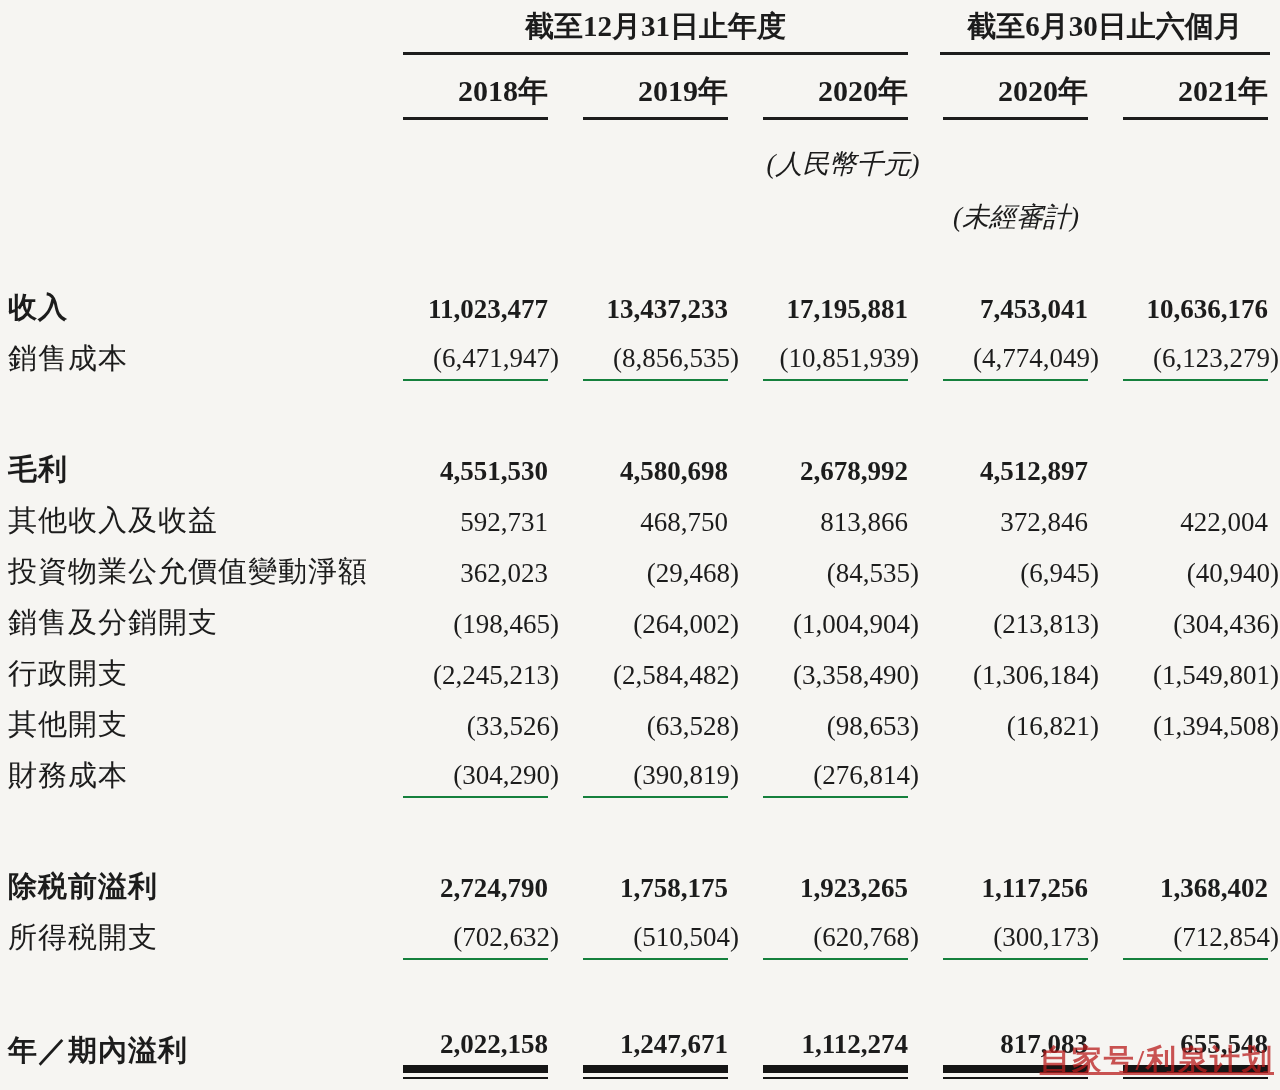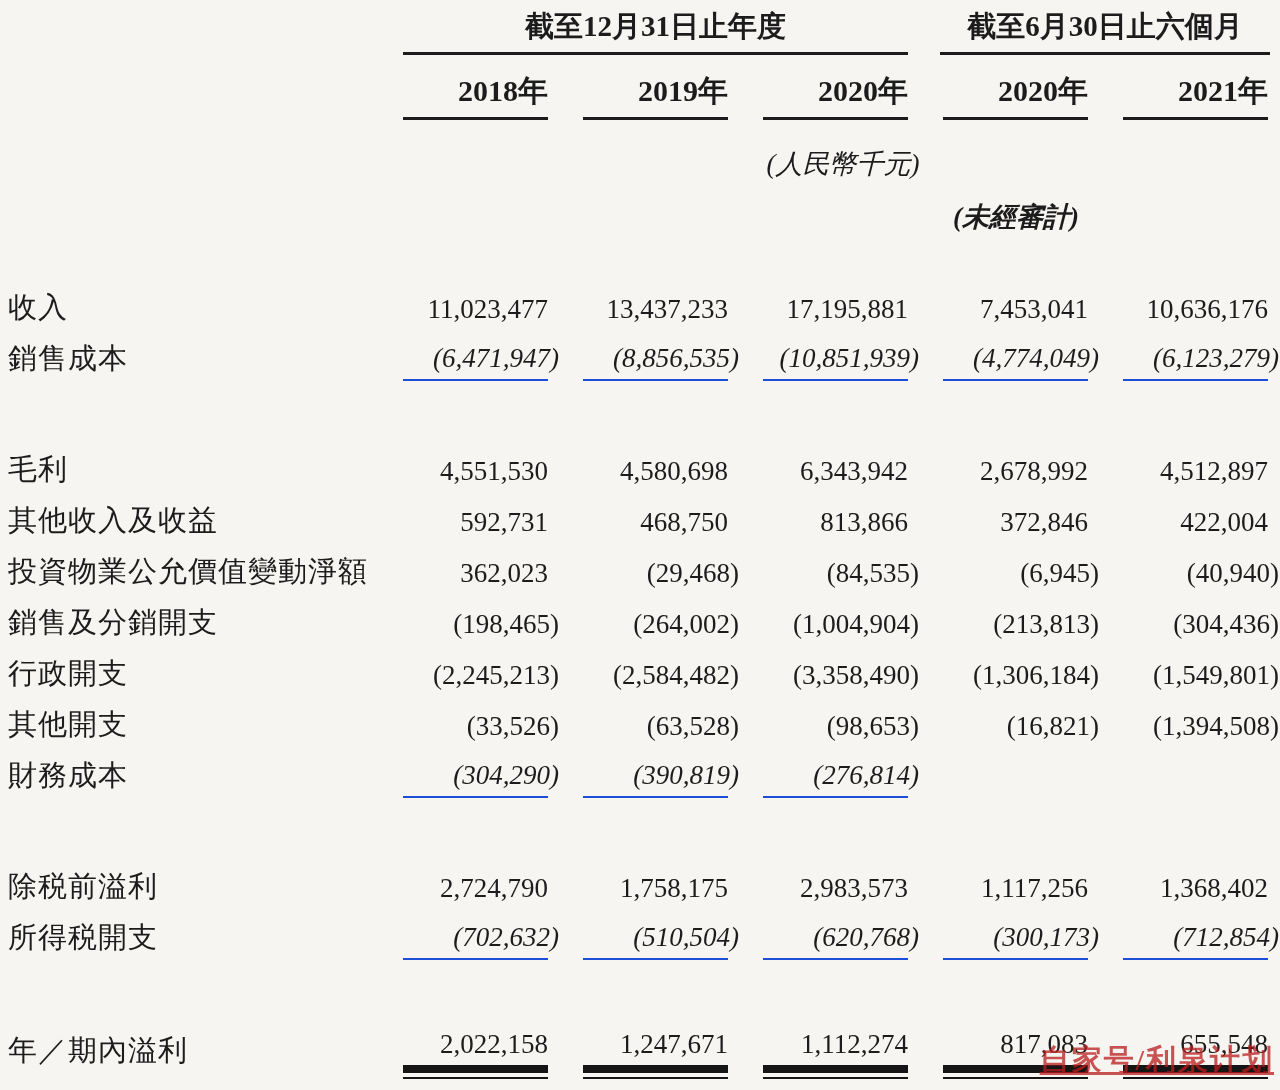--- a/index.html
+++ b/index.html
@@ -28,34 +28,34 @@
   .hdr-years .cellline{
     font-weight:bold;font-size:30px;line-height:40px;
     padding-bottom:6px;border-bottom:3px solid #1d1d1d;
   }
   .note-row{margin-top:28px;}
   .note-row.n2{margin-top:20px;}
   .note{
     grid-column:4;font-style:italic;font-size:27px;line-height:33px;
     text-align:center;white-space:nowrap;transform:translateX(-7px);
   }
-  .note-row.n2 .note{grid-column:5;transform:translateX(-14px);font-weight:bold;}
+  .note-row.n2 .note{grid-column:5;transform:translateX(-14px);}
   
   .row{height:51px;}
   .row .lbl{
     font-size:29px;line-height:34px;align-self:flex-end;
     padding-bottom:6px;white-space:nowrap;letter-spacing:1px;
   }
   .row .val{font-size:27px;line-height:32px;white-space:nowrap;}
-  .row.b .val,.row.b .lbl{font-weight:normal;}
+  .row.b .val,.row.b .lbl{font-weight:bold;}
   .val.neg{margin-right:-11px;}
   .row.first{margin-top:45px;}
   .row.gap{margin-top:60px;}
   .row.gap2{margin-top:62px;}
-  .row.u .cellline{border-bottom:2px solid #1d4ed8;font-style:italic;}
+  .row.u .cellline{border-bottom:2px solid #15803d;}
   .row.dbl .cellline{border-bottom:8px solid #151515;position:relative;}
   .row.dbl .cellline::after{
     content:'';position:absolute;left:0;right:0;bottom:-14px;height:2px;background:#151515;
   }
   
   .watermark{
     position:absolute;right:6px;top:1040px;
     font-size:30px;font-weight:bold;letter-spacing:2px;
     opacity:0.75;white-space:nowrap;filter:blur(0.6px);
   }
@@ -167,25 +167,20 @@
           <span class="val">4,551,530</span>
         </span>
       </div>
     <div class="cell num">
         <span class="cellline">
           <span class="val">4,580,698</span>
         </span>
       </div>
     <div class="cell num">
         <span class="cellline">
-          <span class="val">6,343,942</span>
-        </span>
-      </div>
-    <div class="cell num">
-        <span class="cellline">
           <span class="val">2,678,992</span>
         </span>
       </div>
     <div class="cell num">
         <span class="cellline">
           <span class="val">4,512,897</span>
         </span>
       </div>
   </div>
 
@@ -360,21 +355,21 @@
           <span class="val">2,724,790</span>
         </span>
       </div>
     <div class="cell num">
         <span class="cellline">
           <span class="val">1,758,175</span>
         </span>
       </div>
     <div class="cell num">
         <span class="cellline">
-          <span class="val">2,983,573</span>
+          <span class="val">1,923,265</span>
         </span>
       </div>
     <div class="cell num">
         <span class="cellline">
           <span class="val">1,117,256</span>
         </span>
       </div>
     <div class="cell num">
         <span class="cellline">
           <span class="val">1,368,402</span>

